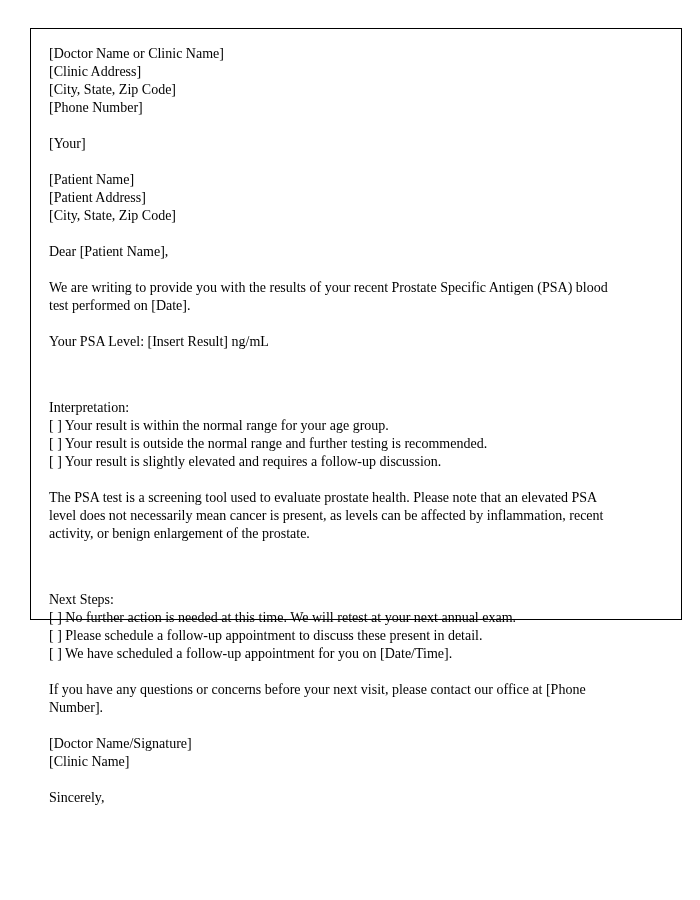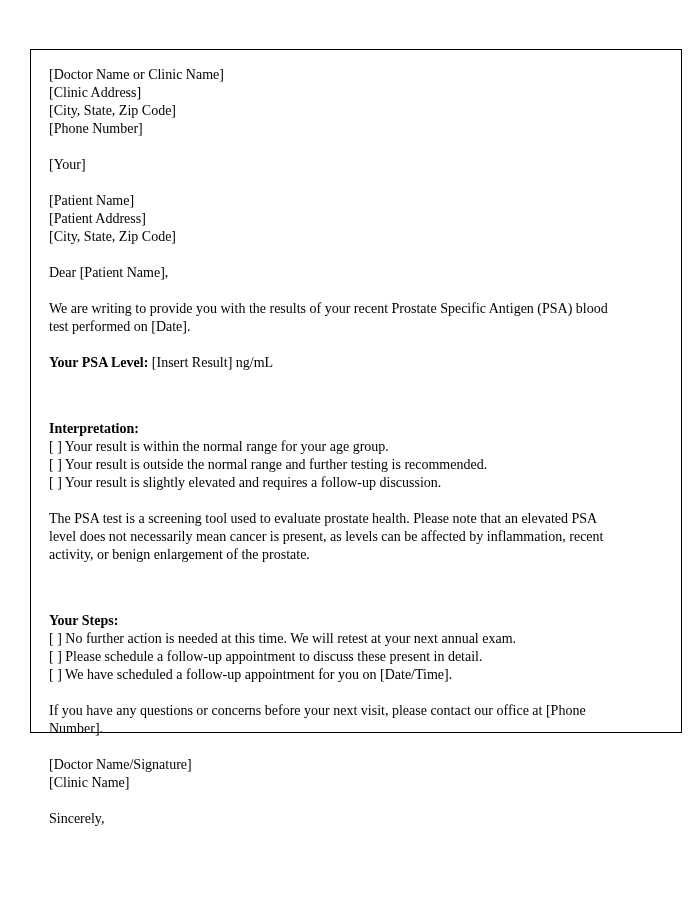--- a/index.html
+++ b/index.html
@@ -10,41 +10,41 @@
   .page {
     position: relative;
     width: 700px;
     height: 900px;
     background: #ffffff;
     overflow: hidden;
   }
   .letter-frame {
     position: absolute;
     left: 30px;
-    top: 49px;
+    top: 28px;
     width: 652px;
-    height: 684px;
+    height: 592px;
     border: 1px solid #000000;
     background: #ffffff;
     padding: 16px 18px;
   }
   .letter-content {
     width: 578px;
     font-size: 14px;
     line-height: 18px;
     color: #000000;
   }
   .block {
     margin-bottom: 18px;
   }
   .line {
     min-height: 18px;
   }
   .bold {
-    font-weight: bold;
+    font-weight: normal;
     margin-top: 48px;
   }
 </style>
 </head>
 <body>
 
 <div class="page">
   <div class="letter-frame">
     <div class="letter-content">
 
@@ -76,21 +76,21 @@
       <div class="block">
         <div class="line bold">Interpretation:</div>
         <div class="line">[ ] Your result is within the normal range for your age group.</div>
         <div class="line">[ ] Your result is outside the normal range and further testing is recommended.</div>
         <div class="line">[ ] Your result is slightly elevated and requires a follow-up discussion.</div>
       </div>
 
       <p class="block">The PSA test is a screening tool used to evaluate prostate health. Please note that an elevated PSA level does not necessarily mean cancer is present, as levels can be affected by inflammation, recent activity, or benign enlargement of the prostate.</p>
 
       <div class="block">
-        <div class="line bold">Your Steps:</div>
+        <div class="line bold">Next Steps:</div>
         <div class="line">[ ] No further action is needed at this time. We will retest at your next annual exam.</div>
         <div class="line">[ ] Please schedule a follow-up appointment to discuss these present in detail.</div>
         <div class="line">[ ] We have scheduled a follow-up appointment for you on [Date/Time].</div>
       </div>
 
       <p class="block">If you have any questions or concerns before your next visit, please contact our office at [Phone Number].</p>
 
       <div class="block">
         <div class="line">[Doctor Name/Signature]</div>
         <div class="line">[Clinic Name]</div>

